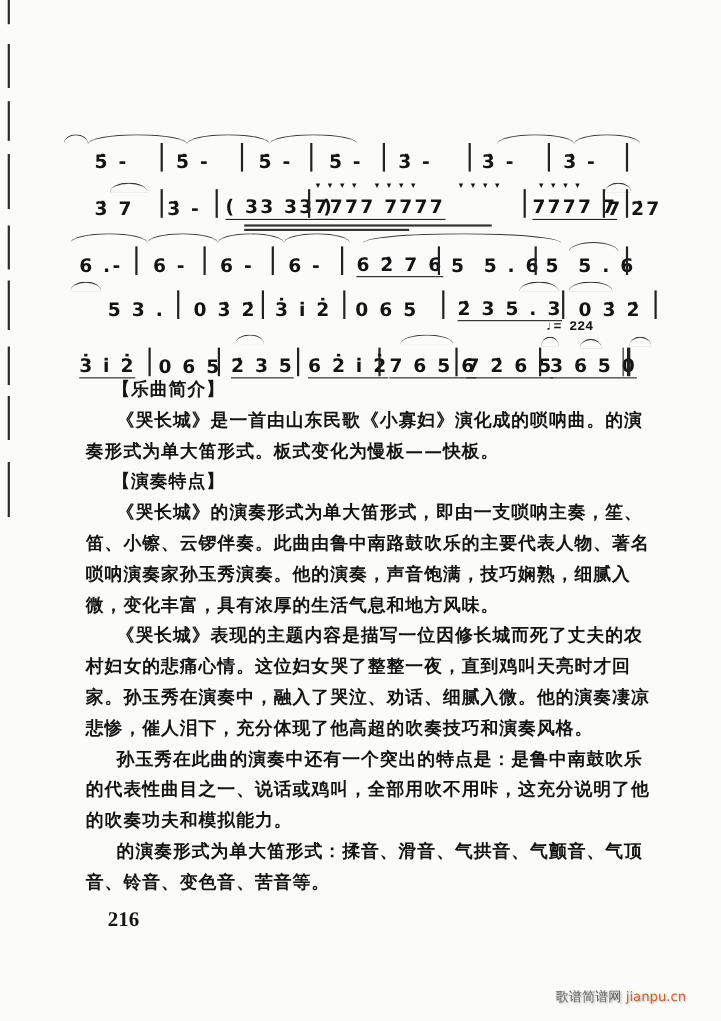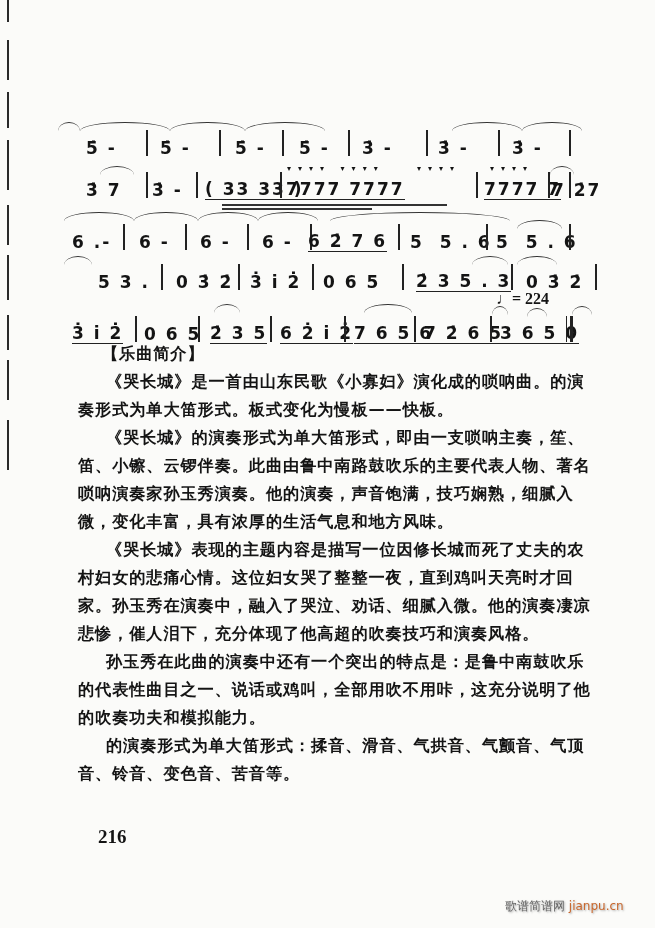--- a/index.html
+++ b/index.html
@@ -27,21 +27,21 @@
     position: absolute; top: 2px; width: 1.5px; height: 26px; background: #222;
   }
   .bar.final { width: 3px; }
   .bar.final2 { width: 1px; }
   .mtext { white-space: pre; letter-spacing: 2px; position: relative; }
   .mtext.ul { border-bottom: 1.5px solid #222; padding-bottom: 0; }
   .slur {
     position: absolute; border-top: 1.5px solid #333; border-radius: 50% 50% 0 0 / 100% 100% 0 0; height: 8px;
   }
   .tempo {
-    position: absolute; font-family: Liberation Serif, serif; font-weight: bold; font-size: 16px;
+    position: absolute; font-family: Liberation Mono, monospace; font-weight: bold; font-size: 12px;
   }
   .acc-lines { position: absolute; height: 2px; background: #333; }
   .tri { position: absolute; font-size: 8px; letter-spacing: 7px; font-family: "DejaVu Sans", sans-serif; }
 
   
   .text {
     position: absolute; left: 78px; width: 516px;
     font-family: "DejaVu Serif", "Liberation Serif", serif;
     font-size: 16.2px; line-height: 28px; font-weight: bold;
     letter-spacing: 0.9px;
@@ -161,21 +161,21 @@
       </div>
     <div class="bar" style="left:113px;"></div>
     <div class="measure" style="left:128px;">
         <span class="mtext">6 -</span>
       </div>
     <div class="bar" style="left:175px;"></div>
     <div class="measure" style="left:190px;">
         <span class="mtext">6 -</span>
       </div>
     <div class="bar" style="left:238px;"></div>
-    <div class="measure" style="left:236px;justify-content:center;">
+    <div class="measure" style="left:252px;justify-content:center;">
         <span class="mtext ul">6 2̇ 7 6</span>
       </div>
     <div class="bar" style="left:326px;"></div>
     <div class="measure" style="left:338px;">
         <span class="mtext">5  5 . 6</span>
       </div>
     <div class="bar" style="left:414px;"></div>
     <div class="measure" style="left:424px;">
         <span class="mtext">5  5 . 6</span>
       </div>
@@ -247,20 +247,21 @@
         <span class="mtext ul">3 6 5 0</span>
       </div>
     <div class="bar final2" style="left:494px;"></div>
     <div class="bar final" style="left:498px;"></div>
   </div>
 </div>
 
 <div class="text" style="top:340px;">
   <div class="heading">【乐曲简介】</div>
   <p class="para">《哭长城》是一首由山东民歌《小寡妇》演化成的唢呐曲。的演奏形式为单大笛形式。板式变化为慢板——快板。</p>
+  <div class="heading">【演奏特点】</div>
   <p class="para">《哭长城》的演奏形式为单大笛形式，即由一支唢呐主奏，笙、笛、小镲、云锣伴奏。此曲由鲁中南路鼓吹乐的主要代表人物、著名唢呐演奏家孙玉秀演奏。他的演奏，声音饱满，技巧娴熟，细腻入微，变化丰富，具有浓厚的生活气息和地方风味。</p>
   <p class="para">《哭长城》表现的主题内容是描写一位因修长城而死了丈夫的农村妇女的悲痛心情。这位妇女哭了整整一夜，直到鸡叫天亮时才回家。孙玉秀在演奏中，融入了哭泣、劝话、细腻入微。他的演奏凄凉悲惨，催人泪下，充分体现了他高超的吹奏技巧和演奏风格。</p>
   <p class="para">孙玉秀在此曲的演奏中还有一个突出的特点是：是鲁中南鼓吹乐的代表性曲目之一、说话或鸡叫，全部用吹不用咔，这充分说明了他的吹奏功夫和模拟能力。</p>
   <p class="para">的演奏形式为单大笛形式：揉音、滑音、气拱音、气颤音、气顶音、铃音、变色音、苦音等。</p>
 </div>
 
 <div class="page-number">216</div>
 
 <div class="watermark">
   <span>歌谱简谱网</span>

